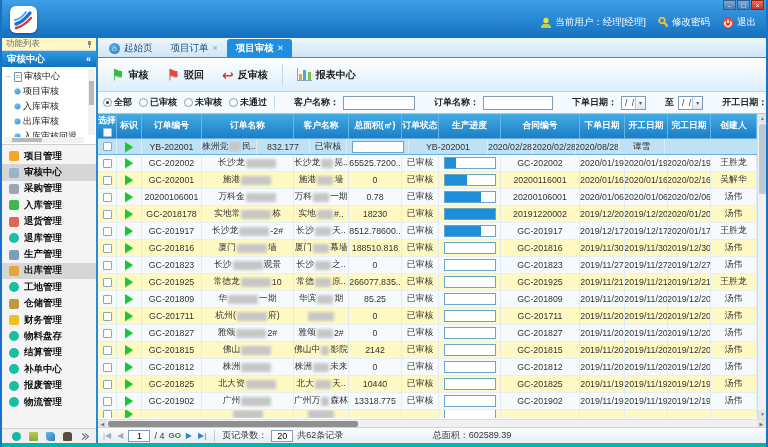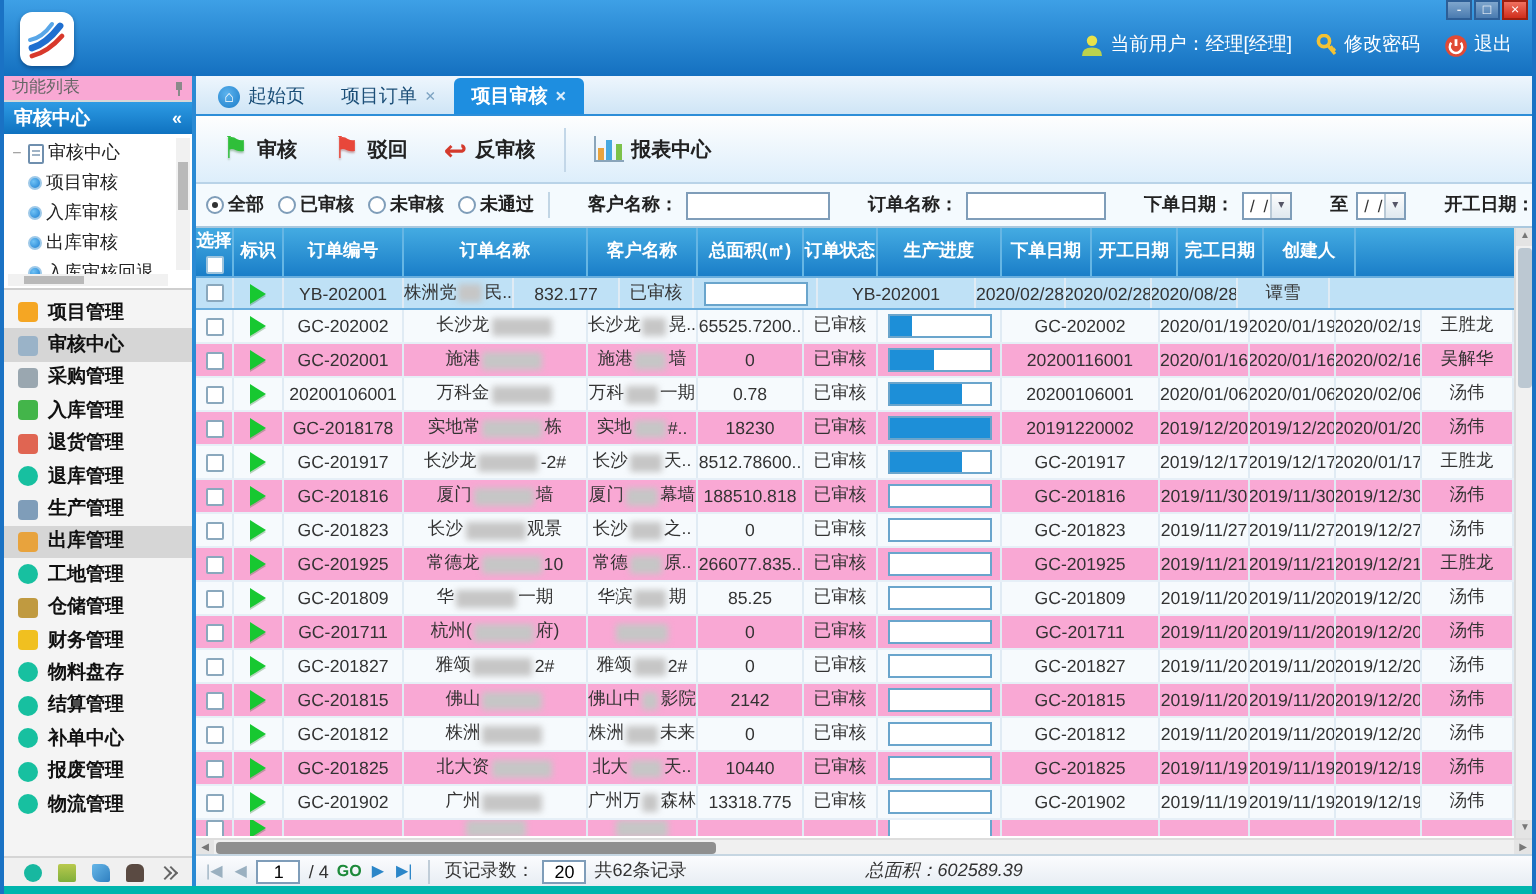--- a/index.html
+++ b/index.html
@@ -16,21 +16,21 @@
   .win-btn.close { background:linear-gradient(#f1705f,#cf2e1c); border-color:#9c1f10; }
   .user-area { position:absolute; right:10px; top:16px; display:flex; align-items:center; gap:12px; color:#fff; font-size:9.5px; }
   .user-item { display:flex; align-items:center; gap:3px; cursor:pointer; }
   .user-item svg { display:block; }
 
   
   .app-body { display:flex; height:405px; }
 
   
   .sidebar { width:96px; background:#f4f4f4; border-right:2px solid #2a8ad4; display:flex; flex-direction:column; }
-  .panel-header { height:13px; background:#f9a8d4; border-bottom:1px solid #d7d7d7; color:#666; font-size:8.5px; display:flex; align-items:center; justify-content:space-between; padding:0 4px; }
+  .panel-header { height:13px; background:#fef9c3; border-bottom:1px solid #d7d7d7; color:#666; font-size:8.5px; display:flex; align-items:center; justify-content:space-between; padding:0 4px; }
   .pin-icon { width:5px; height:7px; position:relative; }
   .pin-icon:before { content:""; position:absolute; top:0; left:1px; width:3px; height:4px; background:#8a8a8a; }
   .pin-icon:after { content:""; position:absolute; top:4px; left:2px; width:1px; height:3px; background:#8a8a8a; }
   .section-header { height:16px; background:linear-gradient(#2d9be4,#0f72c0); color:#fff; font-weight:bold; font-size:9.5px; display:flex; align-items:center; justify-content:space-between; padding:0 5px; }
   .collapse-icon { font-size:9px; cursor:pointer; }
   .tree-wrap { background:#fff; border-bottom:1px solid #cfcfcf; position:relative; padding:2px 8px 2px 3px; height:78px; }
   .tree-row { display:flex; align-items:center; gap:2px; height:15px; cursor:pointer; white-space:nowrap; }
   .tree-child { padding-left:9px; }
   .tree-expander { width:7px; color:#9a9a9a; font-size:8px; text-align:center; }
   .doc-icon { width:8px; height:10px; background:#fff; border:1px solid #6f8fae; border-radius:1px; position:relative; }
@@ -93,21 +93,21 @@
   .date-val { flex:1; font-size:8.5px; color:#333; padding-left:3px; letter-spacing:1px; }
   .date-dd { width:10px; height:100%; border-left:1px solid #b9c9d6; background:linear-gradient(#fdfdfd,#dfe8ef); font-size:6px; color:#556; text-align:center; line-height:12px; cursor:pointer; }
 
   
   .grid { position:relative; flex:1; display:flex; min-height:0; }
   .grid-cols { flex:1; min-width:0; display:flex; flex-direction:column; }
   .ghead { height:24px; background:linear-gradient(#44abe2,#1a7ec8); display:flex; color:#fff; flex:none; }
   .ghead .hcell { border-right:1px solid #66b6e4; display:flex; flex-direction:column; align-items:center; justify-content:center; font-size:8.8px; font-weight:bold; cursor:pointer; overflow:hidden; white-space:nowrap; }
   .hcheck { width:9px; height:9px; background:#fff; border:1px solid #9ec4dd; border-radius:1px; margin-top:1px; }
   .gbody { flex:1; overflow:hidden; position:relative; }
-  .grow { height:17px; display:flex; align-items:center; background:#f9a8d4; border-bottom:1px solid #e6eff7; cursor:pointer; }
+  .grow { height:17px; display:flex; align-items:center; background:#fef9c3; border-bottom:1px solid #e6eff7; cursor:pointer; }
   .grow:nth-child(even) { background:#f6fafd; }
   .grow.sel { background:#bfe1f6; border-top:1px solid #69aede; border-bottom:1px solid #69aede; }
   .gcell { height:100%; display:flex; align-items:center; justify-content:center; border-right:1px solid #e0ebf4; font-size:8.8px; color:#333; overflow:hidden; white-space:nowrap; }
   .rcheck { width:9px; height:9px; background:#fff; border:1px solid #8aa8bd; border-radius:1px; cursor:pointer; }
   .tri { width:0; height:0; border-left:8px solid #17c831; border-top:5px solid transparent; border-bottom:5px solid transparent; filter:drop-shadow(0 1px 0 rgba(0,90,0,.25)); }
   .blur { display:inline-block; height:9px; background:#c6c6c6; border-radius:1px; filter:blur(1.6px); margin:0 1px; vertical-align:-1px; }
   .pbox { width:52px; height:12px; border:1px solid #6aa5cc; background:#fff; }
   .pfill { height:100%; background:#1d8fd8; }
   .grow.partial { height:8px; overflow:hidden; border-bottom:none; }
   .gvscroll { width:9px; background:#f1f1f1; border-left:1px solid #dcdcdc; flex:none; position:relative; }
@@ -122,21 +122,21 @@
   .hs-arrow.right { right:0; }
   .hs-thumb { position:absolute; left:10px; top:1px; width:250px; height:6px; background:#8f8f8f; border-radius:2px; cursor:grab; }
 
   
   .pager { height:16px; background:linear-gradient(#fbfcfe,#e7edf3); border-top:1px solid #c6d6e2; display:flex; align-items:center; padding:0 4px; gap:4px; position:relative; flex:none; font-size:9px; color:#333; }
   .pg-btn { color:#2b86c8; font-size:8px; cursor:pointer; padding:0 1px; }
   .pg-btn.dim { color:#9ab0c0; }
   .pg-input { width:22px; height:12px; border:1px solid #7f9db9; text-align:center; font-size:9px; background:#fff; }
   .pg-go { color:#1d8a3a; font-weight:bold; font-size:8px; cursor:pointer; }
   .pg-sep { width:1px; height:12px; background:#c0cdd8; margin:0 3px; }
-  .pg-total-area { position:absolute; left:56%; transform:translateX(-50%); font-size:9px; color:#333;font-style:italic; }
+  .pg-total-area { position:absolute; left:56%; transform:translateX(-50%); font-size:9px; color:#333; }
 
   .bottom-strip { height:4px; background:#00b5ad; }
 </style>
 </head>
 <body>
 
 <div class="window">
 
   <div class="titlebar">
     <div class="logo">
@@ -396,20 +396,23 @@
               </div>
               <div class="hcell" style="width: 53px;">
                 <span>总面积(㎡)</span>
               </div>
               <div class="hcell" style="width: 37px;">
                 <span>订单状态</span>
               </div>
               <div class="hcell" style="width: 62px;">
                 <span>生产进度</span>
               </div>
+              <div class="hcell" style="width: 79px;">
+                <span>合同编号</span>
+              </div>
               <div class="hcell" style="width: 45px;">
                 <span>下单日期</span>
               </div>
               <div class="hcell" style="width: 43px;">
                 <span>开工日期</span>
               </div>
               <div class="hcell" style="width: 43px;">
                 <span>完工日期</span>
               </div>
               <div class="hcell" style="width: 46px;">

